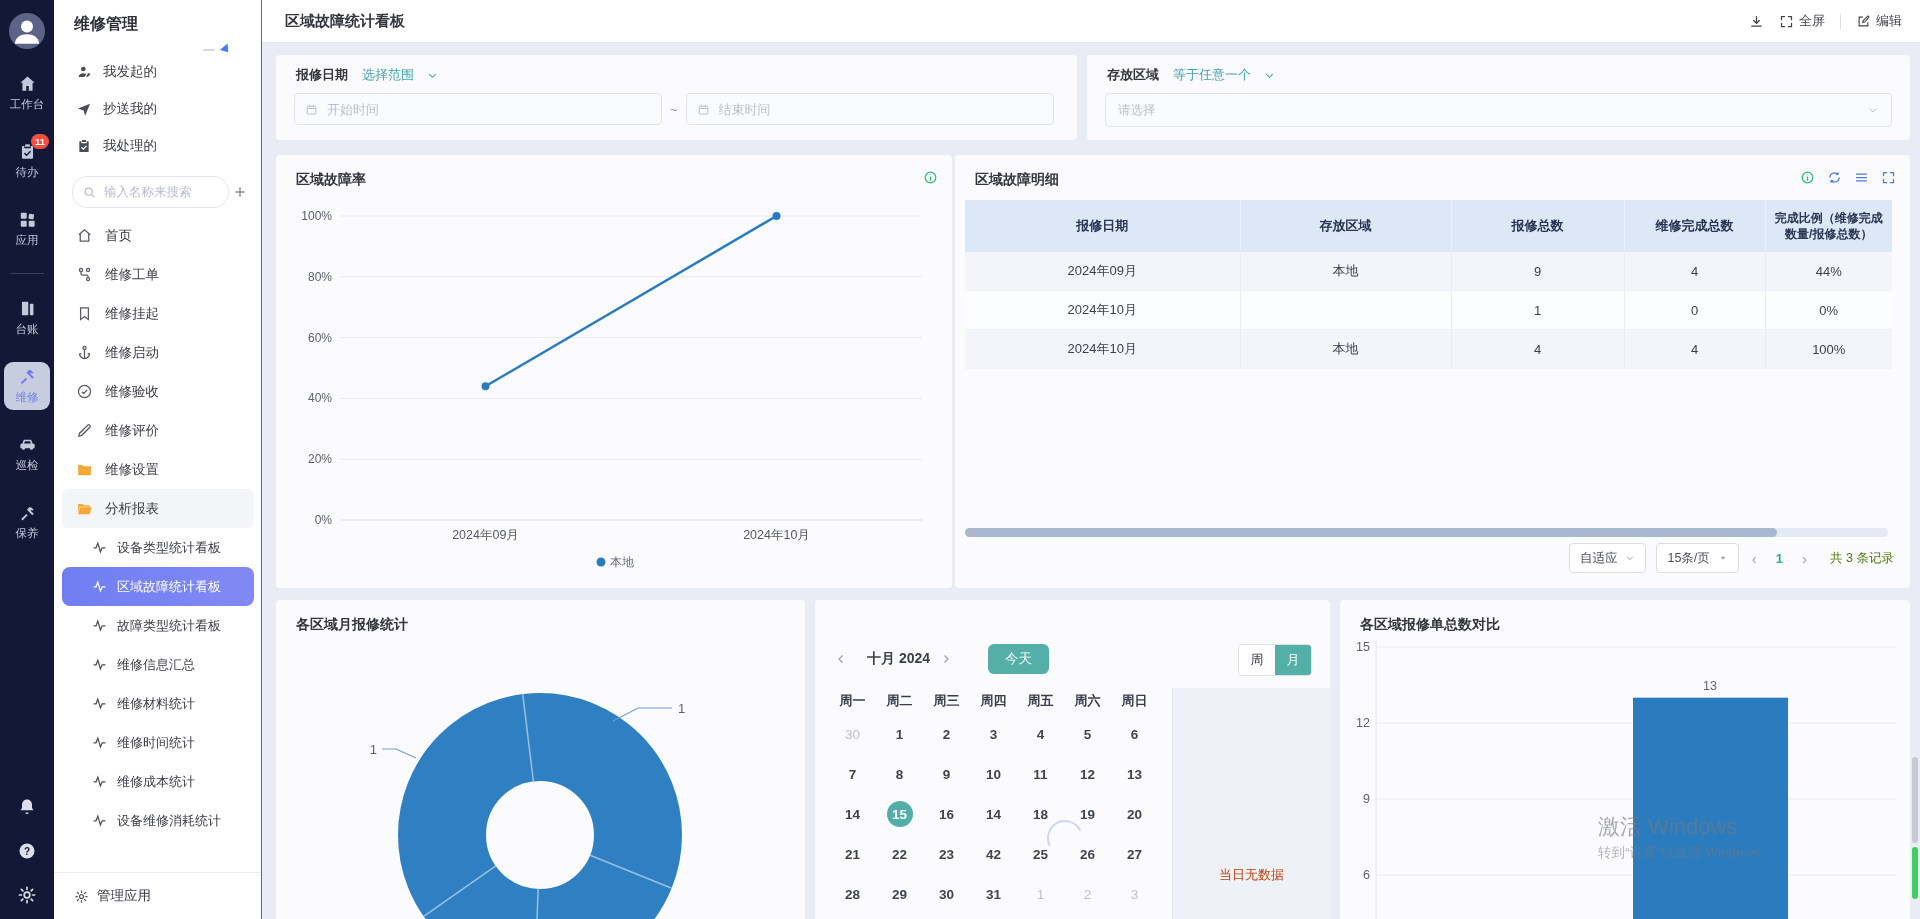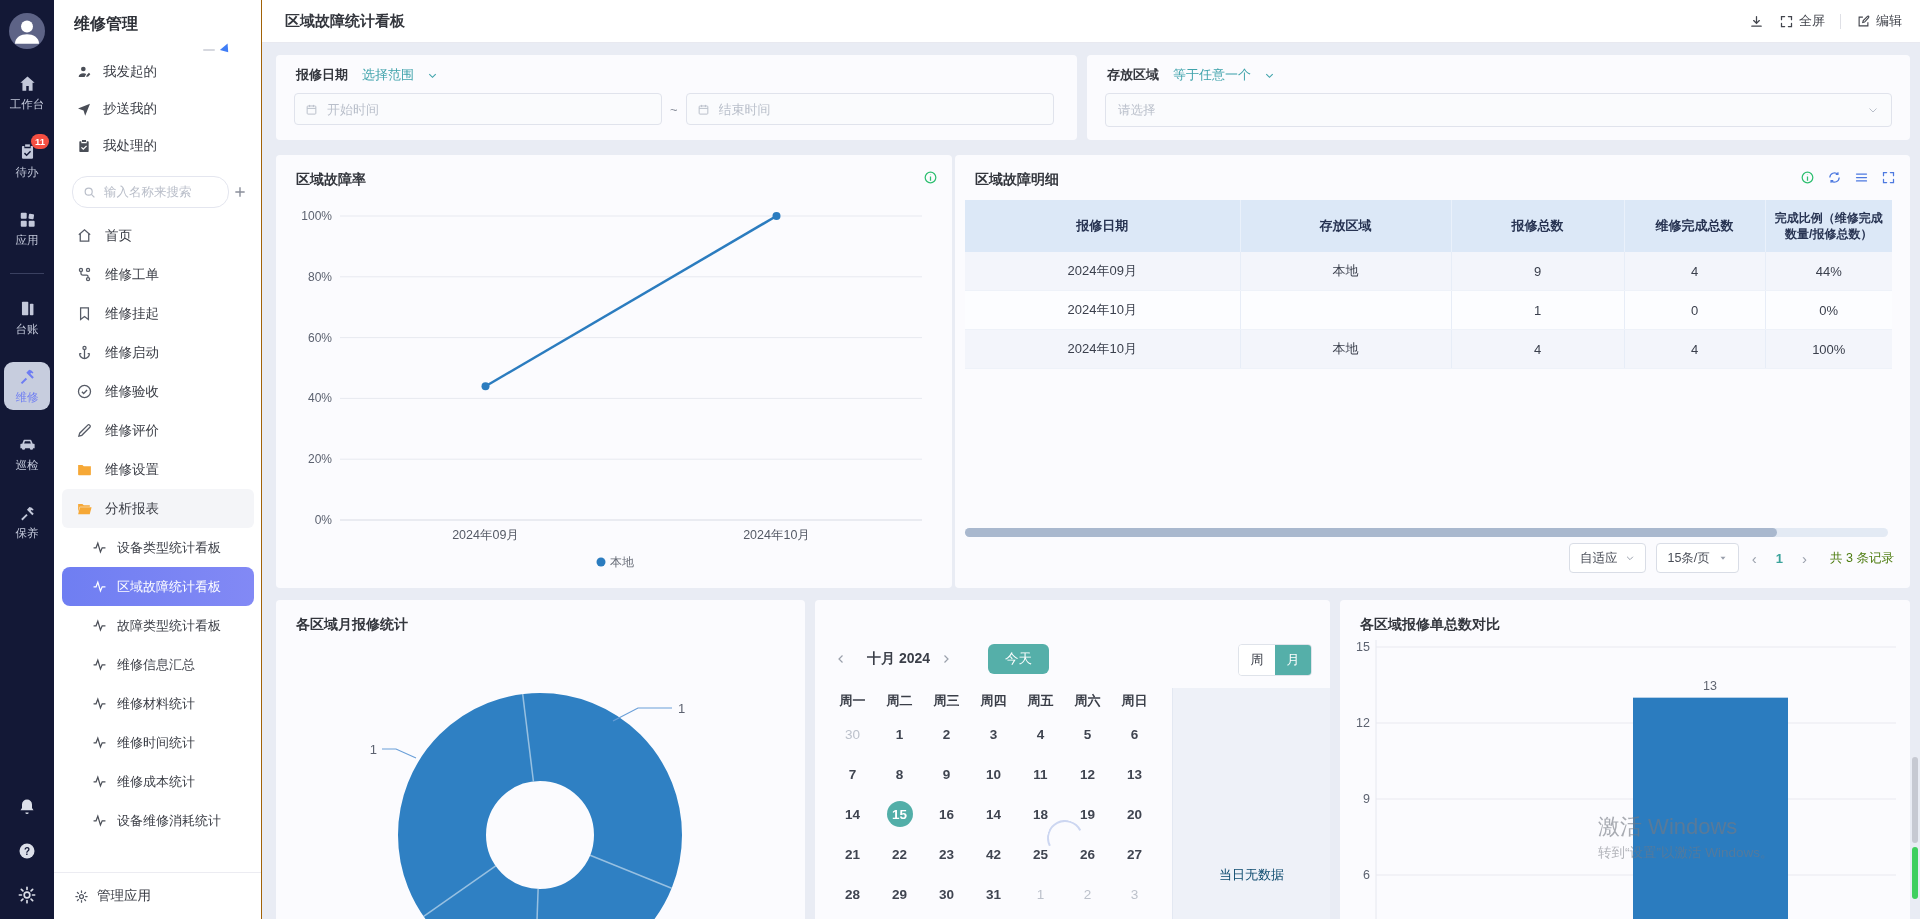--- a/index.html
+++ b/index.html
@@ -140,21 +140,21 @@
   .cal-row{display:flex;height:40px;align-items:center}
   .cal-cell{width:47px;text-align:center;font-size:13.5px;font-weight:600;color:#3f4450;cursor:pointer}
   .cal-cell.muted{color:#bcc1cb;font-weight:400}
   .sel-circle{display:inline-flex;width:26px;height:26px;border-radius:50%;background:#52aea8;
               color:#fff;align-items:center;justify-content:center}
   .cal-spinner{position:absolute;left:232px;top:220px;width:32px;height:32px;border-radius:50%;
                border:2.5px solid #ccd6f1;border-bottom-color:transparent;border-right-color:transparent;
                transform:rotate(18deg)}
   .cal-side{position:absolute;left:357px;top:88px;right:0;bottom:0;background:#eef1f8;
             border-left:1px solid #e3e8f2}
-  .cal-empty{position:absolute;left:0;right:0;top:178px;text-align:center;color:#0c4a6e;font-size:13px}
+  .cal-empty{position:absolute;left:0;right:0;top:178px;text-align:center;color:#c2410c;font-size:13px}
 
   .wm1{position:absolute;left:258px;top:212px;font-size:22px;color:rgba(117,121,130,.62);z-index:3}
   .wm2{position:absolute;left:258px;top:244px;font-size:13.5px;color:rgba(117,121,130,.55);z-index:3}
 
   .vscroll-gray{position:absolute;right:2px;top:757px;width:6px;height:86px;border-radius:3px;
                 background:#c6c9d2;z-index:7}
   .vscroll-green{position:absolute;right:2px;top:847px;width:6px;height:52px;border-radius:3px;
                  background:#3ecf5e;z-index:7}
 </style>
 </head>

